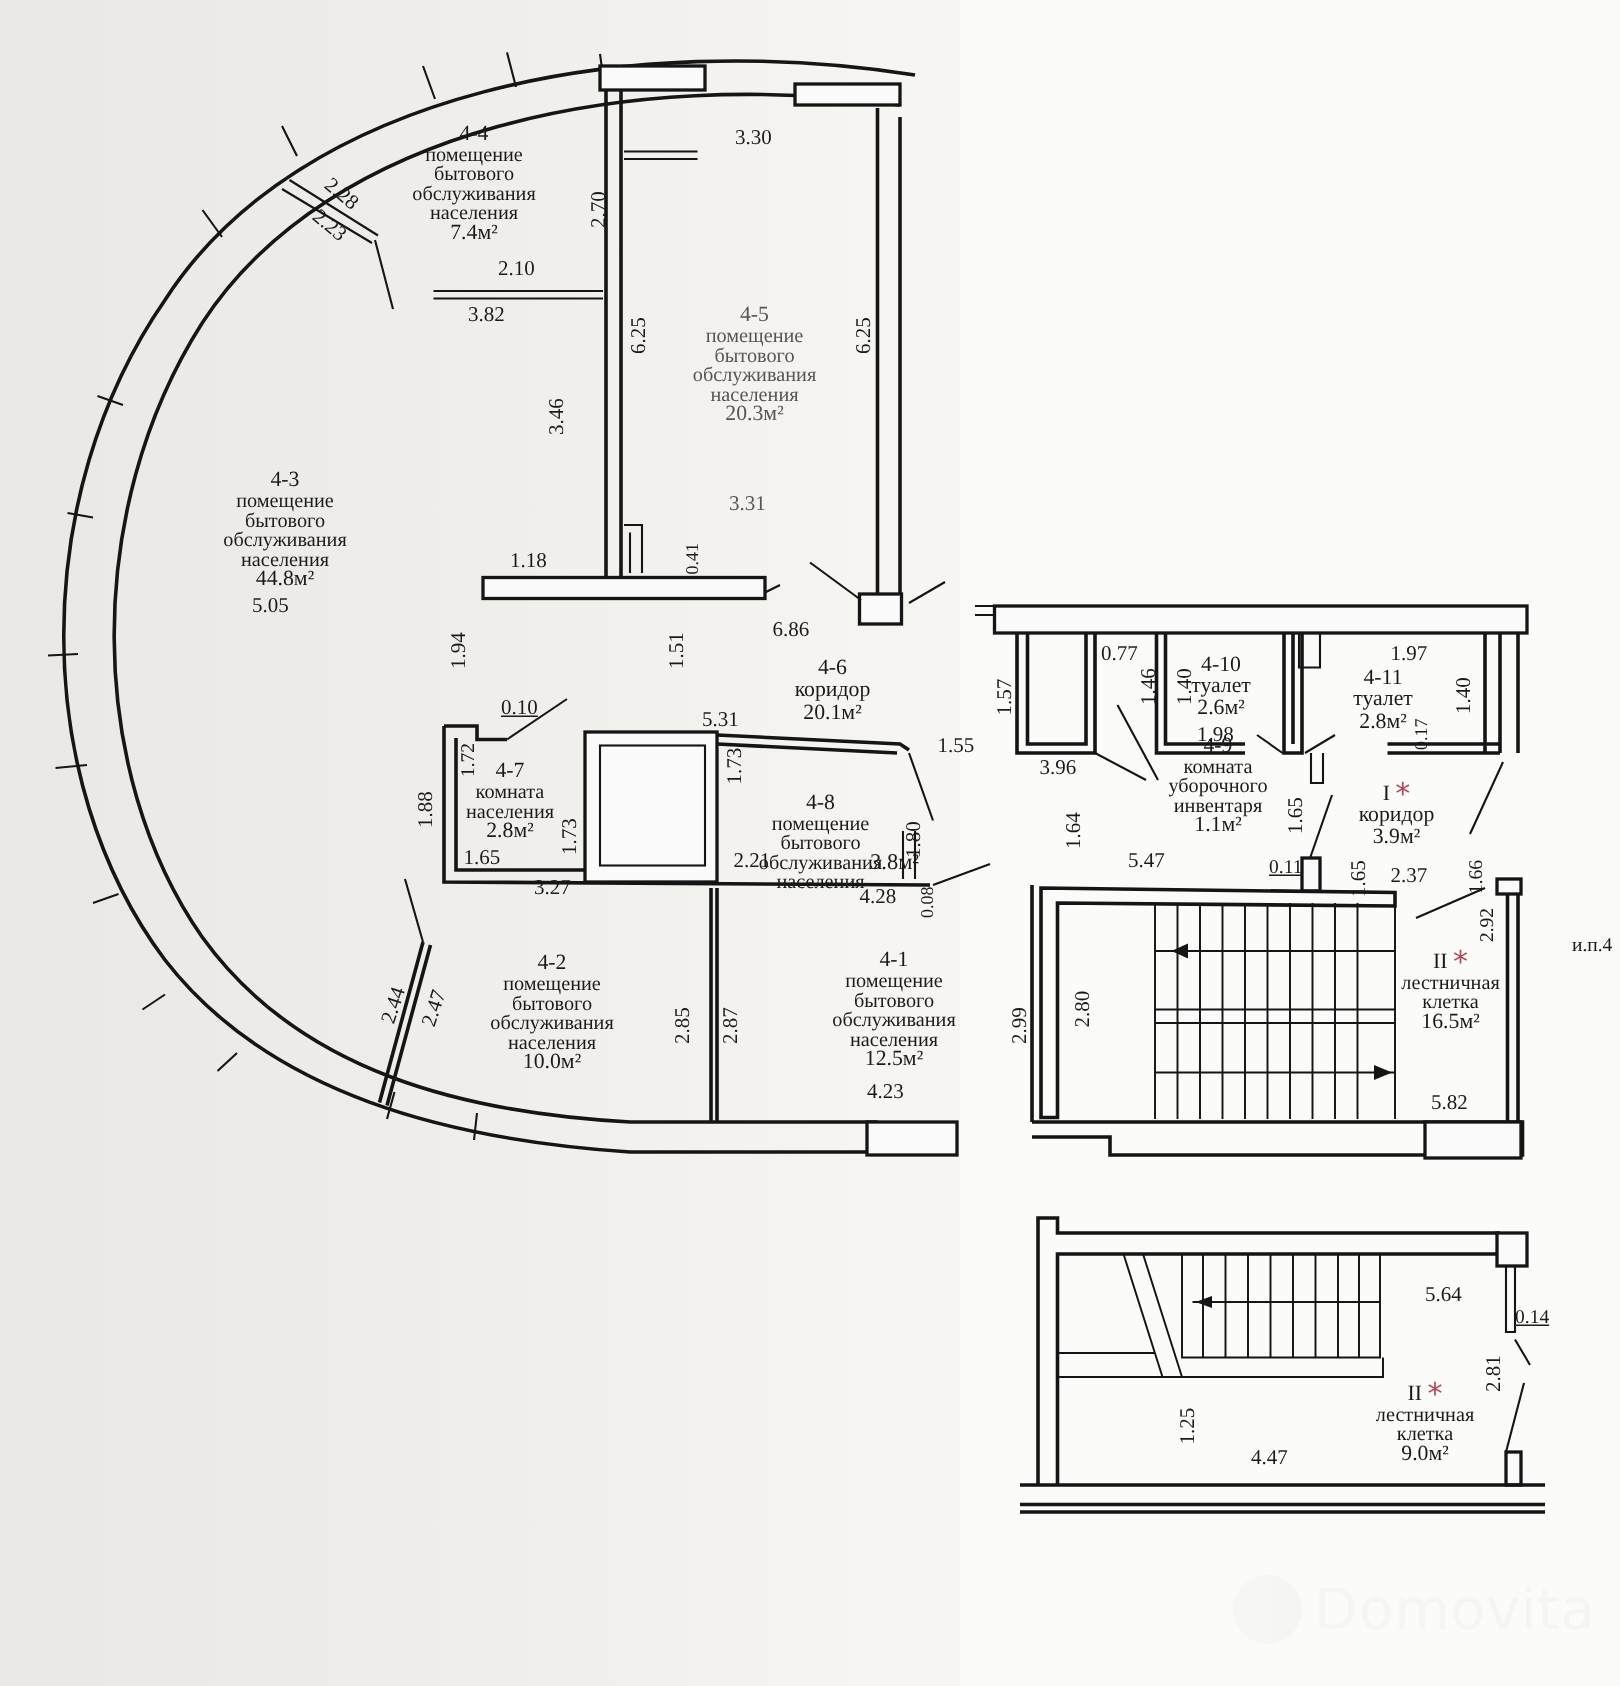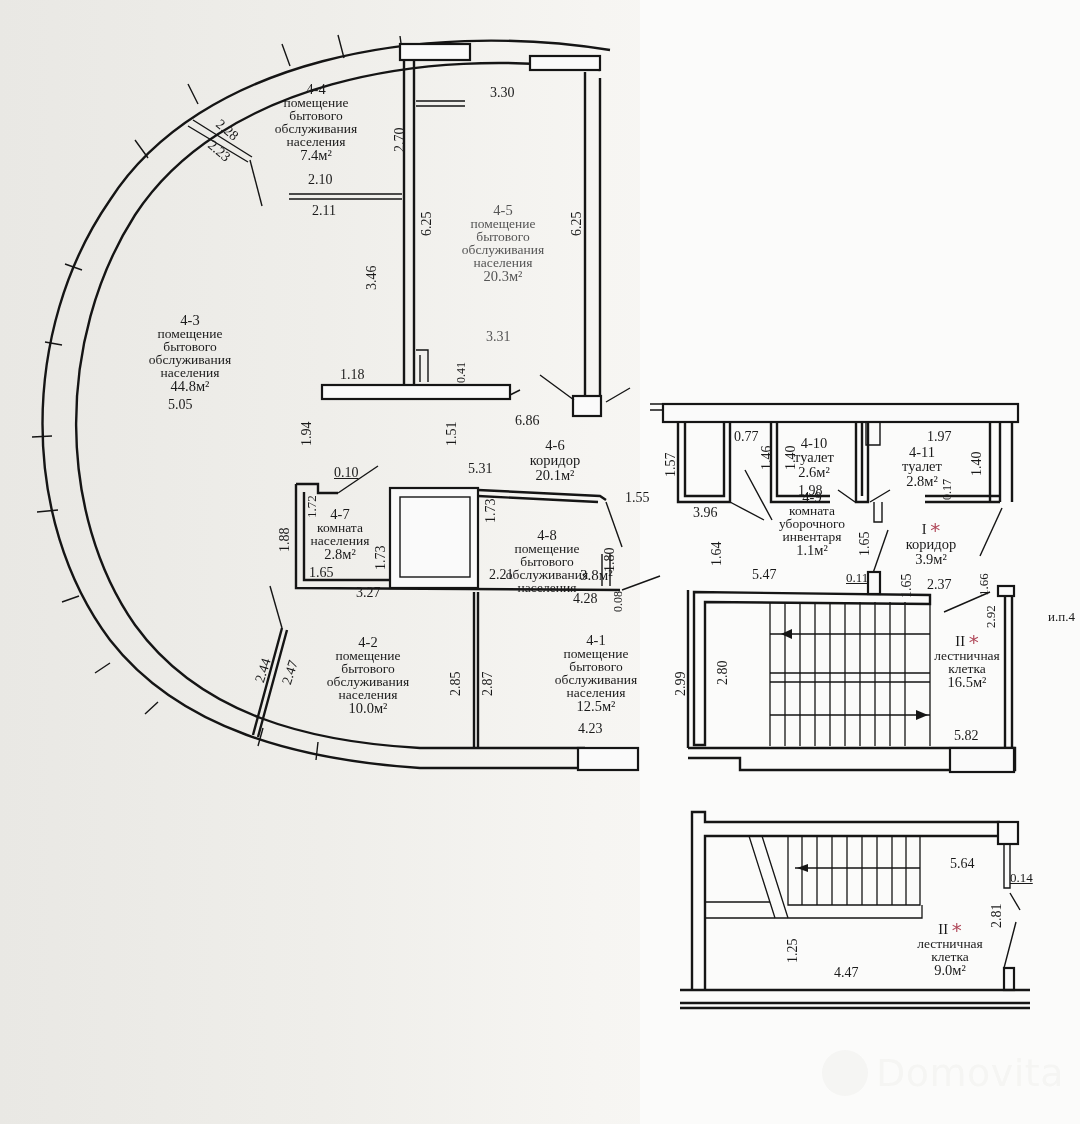--- a/index.html
+++ b/index.html
@@ -17,21 +17,21 @@
   .lbl .id, .lbl .area { display:block; font-size:14.5px; line-height:14px; }
   .lbl .line { display:block; }
   .dim { position:absolute; font-size:14px; white-space:nowrap; line-height:14px; }
   .dim.v { transform-origin:0 0; transform:rotate(-90deg); }
   .dim.d1 { transform-origin:0 0; transform:rotate(40deg); }
   .dim.d2 { transform-origin:0 0; transform:rotate(-72deg); }
   .ast { color:#b0485a; font-size:20px; font-family:"DejaVu Sans", sans-serif; line-height:14px; vertical-align:-3px; }
   .wm { position:absolute; left:822px; top:1050px; display:flex; align-items:center; gap:8px; opacity:.85; }
   .wm .dot { width:46px; height:46px; border-radius:50%; background:#f4f4f2; }
   .wm .txt { font-family:"DejaVu Sans", sans-serif; font-size:38px; color:#f4f4f2; letter-spacing:0.5px; }
-  .side-note { position:absolute; left:1048px; top:609px; font-size:13px; }
+  .side-note { position:absolute; left:1048px; top:622px; font-size:13px; }
 </style>
 </head>
 <body>
 
 <div class="paper"></div>
 <div class="paper-right"></div>
 
 <svg class="plan" viewBox="0 0 1080 1124">
 
   <g>
@@ -224,41 +224,41 @@
 <div class="lbl" style="left:950px;top:922px;">
   <span class="id"><span>II</span> <span class="ast">*</span></span>
   <span class="line">лестничная</span>
   <span class="line">клетка</span>
   <span class="area">9.0м²</span>
 </div>
 
 <div class="dim d1" style="left:222px;top:117px;">2.28</div>
 <div class="dim d1" style="left:214px;top:138px;">2.23</div>
 <div class="dim v" style="left:393px;top:152px;">2.70</div>
-<div class="dim" style="left:308px;top:173px;font-family:Liberation Serif, serif;">2.10</div>
-<div class="dim" style="left:312px;top:204px;">2.11</div>
+<div class="dim" style="left:332px;top:173px;font-family:Liberation Serif, serif;">2.10</div>
+<div class="dim" style="left:312px;top:204px;">3.82</div>
 <div class="dim" style="left:490px;top:74px;margin-top:12px;">3.30</div>
 <div class="dim v" style="left:420px;top:236px;">6.25</div>
 <div class="dim v" style="left:570px;top:236px;">6.25</div>
 <div class="dim v" style="left:365px;top:290px;">3.46</div>
 <div class="dim" style="left:486px;top:330px;color:#555;">3.31</div>
 <div class="dim v" style="left:454px;top:383px;font-size:12px;">0.41</div>
 <div class="dim" style="left:340px;top:368px;">1.18</div>
 <div class="dim" style="left:168px;top:398px;">5.05</div>
 <div class="dim" style="left:515px;top:414px;">6.86</div>
 <div class="dim v" style="left:300px;top:446px;">1.94</div>
 <div class="dim v" style="left:445px;top:446px;">1.51</div>
 <div class="dim" style="left:289px;top:466px;text-decoration:underline;margin-left:45px;">0.10</div>
 <div class="dim v" style="left:305px;top:518px;font-size:13px;">1.72</div>
 <div class="dim v" style="left:278px;top:552px;">1.88</div>
 <div class="dim v" style="left:374px;top:570px;">1.73</div>
 <div class="dim v" style="left:484px;top:523px;">1.73</div>
 <div class="dim" style="left:309px;top:566px;">1.65</div>
 <div class="dim" style="left:356px;top:586px;">3.27</div>
-<div class="dim" style="left:468px;top:462px;">5.31</div>
+<div class="dim" style="left:468px;top:474px;">5.31</div>
 <div class="dim" style="left:489px;top:568px;">2.21</div>
 <div class="dim v" style="left:603px;top:572px;">1.80</div>
 <div class="dim" style="left:573px;top:592px;text-align:center;">4.28</div>
 <div class="dim v" style="left:611px;top:612px;font-size:12px;">0.08</div>
 <div class="dim" style="left:625px;top:491px;">1.55</div>
 <div class="dim v" style="left:664px;top:477px;">1.57</div>
 <div class="dim" style="left:734px;top:430px;">0.77</div>
 <div class="dim v" style="left:760px;top:470px;">1.46</div>
 <div class="dim v" style="left:784px;top:470px;">1.40</div>
 <div class="dim" style="left:798px;top:484px;">1.98</div>

